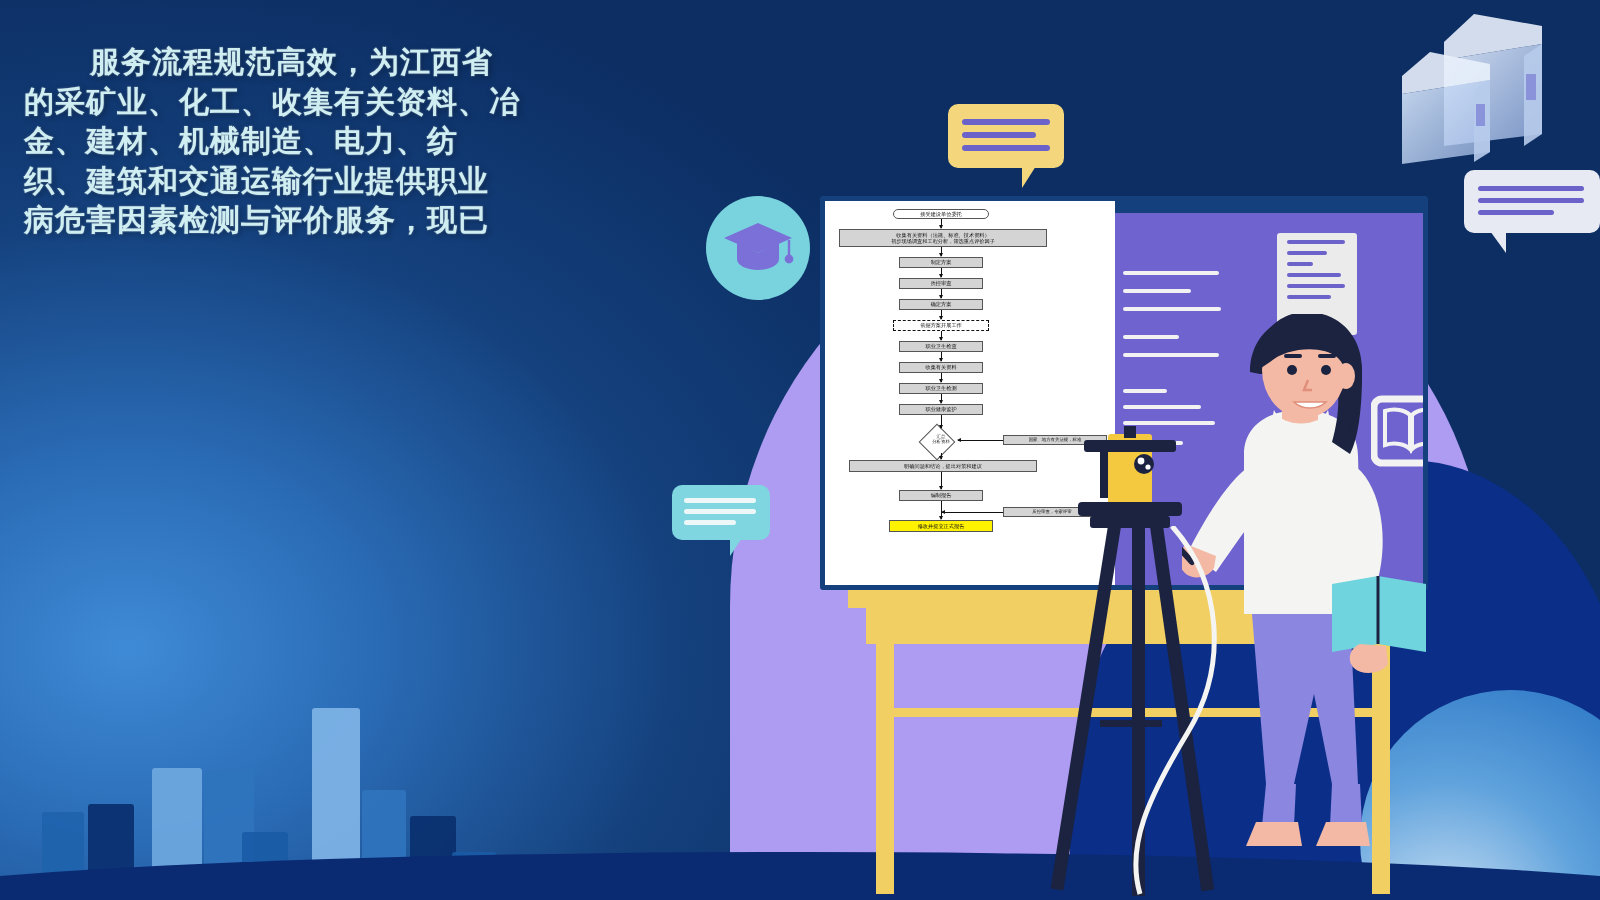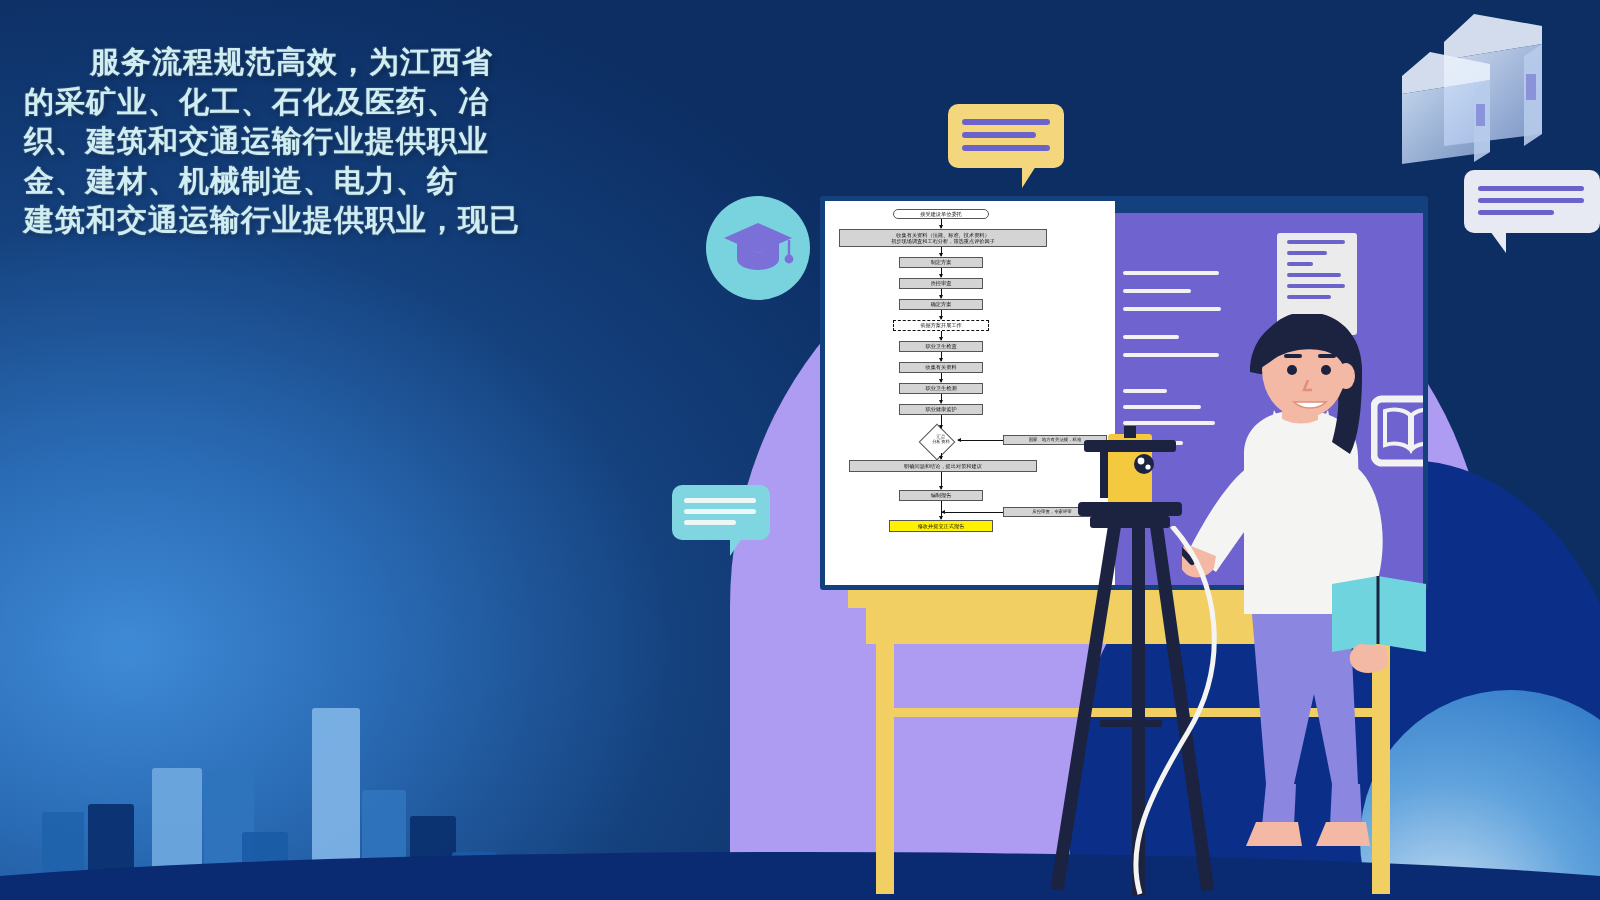--- a/index.html
+++ b/index.html
@@ -111,24 +111,24 @@
       <div class="bar" style="left: 410px; width: 46px; height: 84px; background: rgb(10, 47, 110); opacity: 0.92;"></div>
       <div class="bar" style="left: 452px; width: 44px; height: 48px; background: rgb(26, 91, 166); opacity: 0.92;"></div>
     </div>
 
   <div class="blob-purple"></div>
   <div class="blob-navy"></div>
   <div class="blob-blue-circle"></div>
 
   <div class="headline">
     <span class="ln first">服务流程规范高效，为江西省</span>
-    <span class="ln">的采矿业、化工、石化及医药、冶</span>
+    <span class="ln">的采矿业、化工、收集有关资料、冶</span>
+    <span class="ln">金、建材、机械制造、电力、纺</span>
     <span class="ln">织、建筑和交通运输行业提供职业</span>
-    <span class="ln">金、建材、机械制造、电力、纺</span>
-    <span class="ln">建筑和交通运输行业提供职业，现已</span>
+    <span class="ln">病危害因素检测与评价服务，现已</span>
   </div>
 
   <div class="cap-badge">
     <svg width="74" height="58" viewBox="0 0 74 58">
       <path d="M37 4 L71 19 L37 34 L3 19 Z" fill="#7b6fd8"></path>
       <path d="M16 24 L16 40 C16 47 27 51 37 51 C47 51 58 47 58 40 L58 24 L37 34 Z" fill="#7b6fd8"></path>
       <path d="M68 21 L68 36" stroke="#7b6fd8" stroke-width="2.4" fill="none"></path>
       <circle cx="68" cy="40" r="4.4" fill="#7b6fd8"></circle>
     </svg>
   </div>

